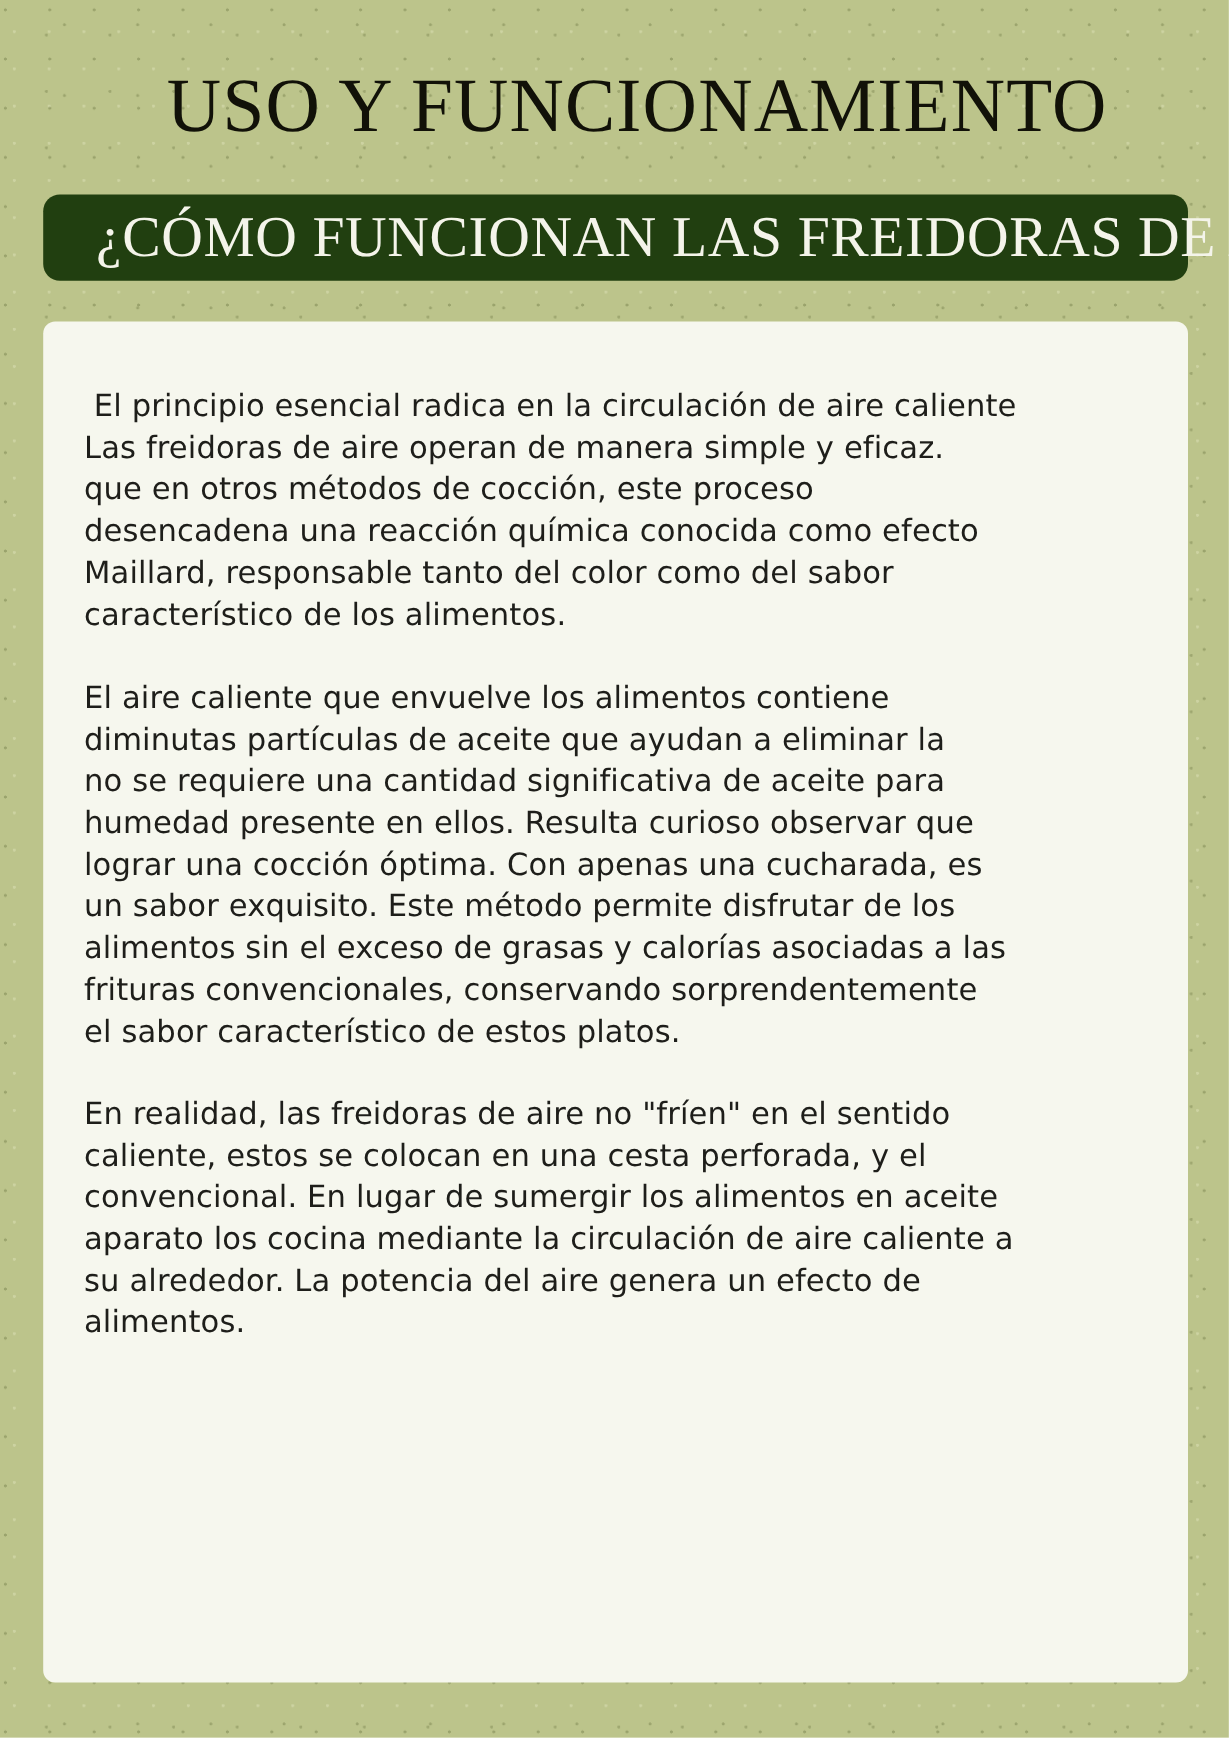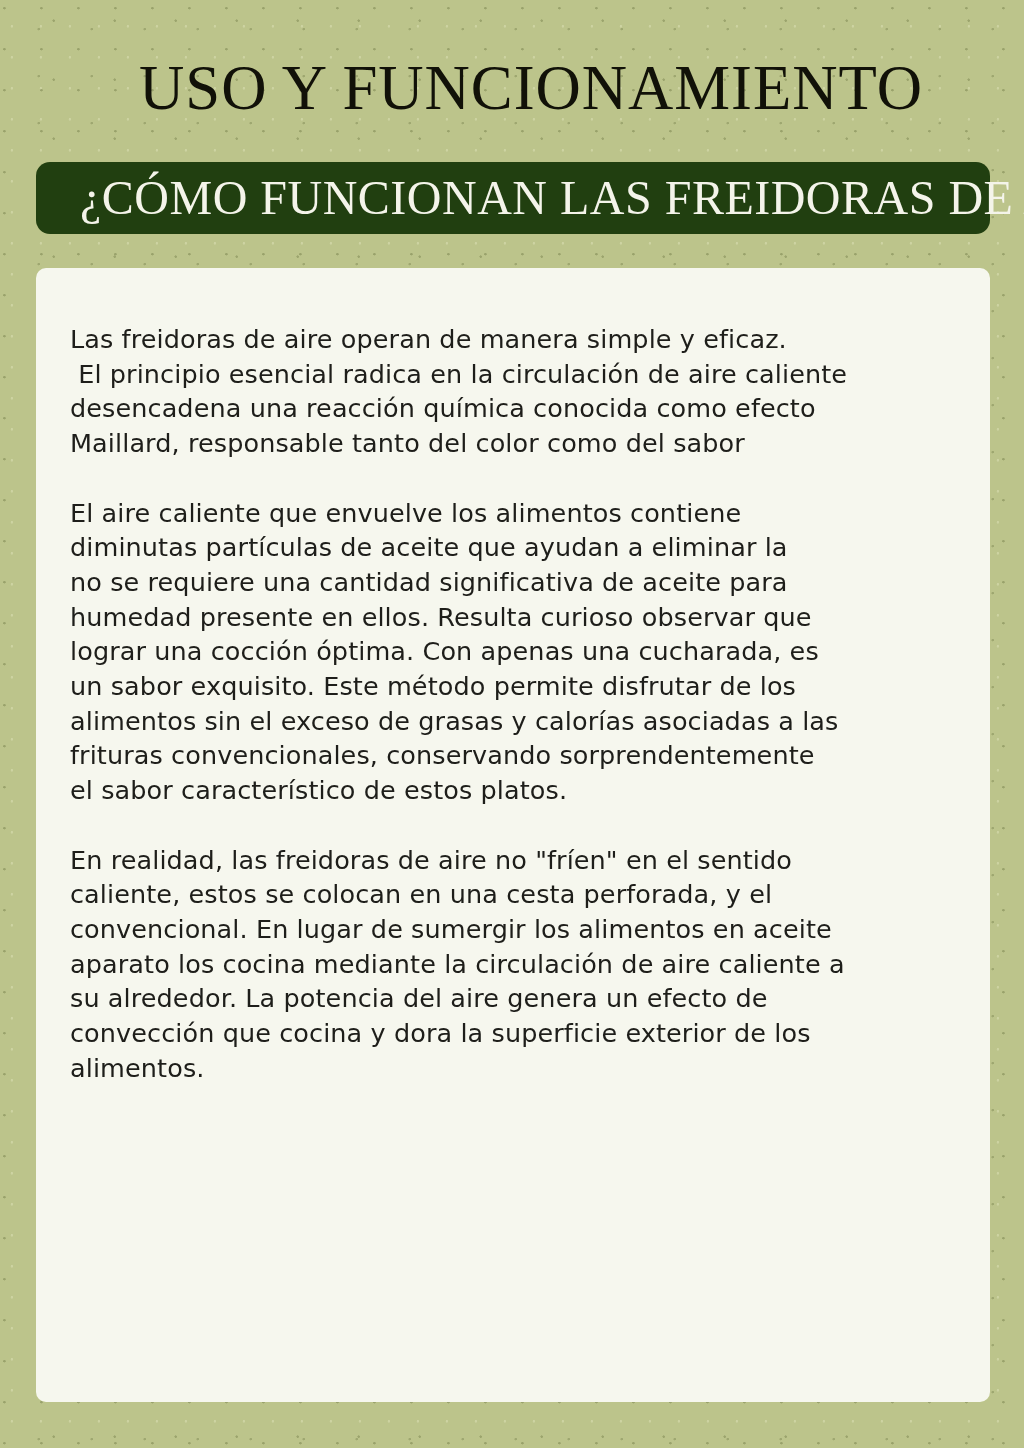--- a/index.html
+++ b/index.html
@@ -50,38 +50,39 @@
 <body>
 
 <h1 class="page-title">USO Y FUNCIONAMIENTO</h1>
 
 <div class="banner">
   <h2 class="banner-text">¿CÓMO FUNCIONAN LAS FREIDORAS DE AIRE?</h2>
 </div>
 
 <div class="card">
   <p class="paragraph">
+    <span class="line"> El principio esencial radica en la circulación de aire caliente</span>
     <span class="line">Las freidoras de aire operan de manera simple y eficaz.</span>
-    <span class="line"> El principio esencial radica en la circulación de aire caliente</span>
+    <span class="line">que en otros métodos de cocción, este proceso</span>
     <span class="line">desencadena una reacción química conocida como efecto</span>
     <span class="line">Maillard, responsable tanto del color como del sabor</span>
+    <span class="line">característico de los alimentos.</span>
   </p>
   <p class="paragraph">
     <span class="line">El aire caliente que envuelve los alimentos contiene</span>
     <span class="line">diminutas partículas de aceite que ayudan a eliminar la</span>
     <span class="line">no se requiere una cantidad significativa de aceite para</span>
     <span class="line">humedad presente en ellos. Resulta curioso observar que</span>
     <span class="line">lograr una cocción óptima. Con apenas una cucharada, es</span>
     <span class="line">un sabor exquisito. Este método permite disfrutar de los</span>
     <span class="line">alimentos sin el exceso de grasas y calorías asociadas a las</span>
     <span class="line">frituras convencionales, conservando sorprendentemente</span>
     <span class="line">el sabor característico de estos platos.</span>
   </p>
   <p class="paragraph">
     <span class="line">En realidad, las freidoras de aire no "fríen" en el sentido</span>
     <span class="line">caliente, estos se colocan en una cesta perforada, y el</span>
     <span class="line">convencional. En lugar de sumergir los alimentos en aceite</span>
     <span class="line">aparato los cocina mediante la circulación de aire caliente a</span>
     <span class="line">su alrededor. La potencia del aire genera un efecto de</span>
-    <span class="line">convección que cocina y dora la superficie exterior de los</span>
     <span class="line">alimentos.</span>
   </p>
 </div>
 
 </body></html>

